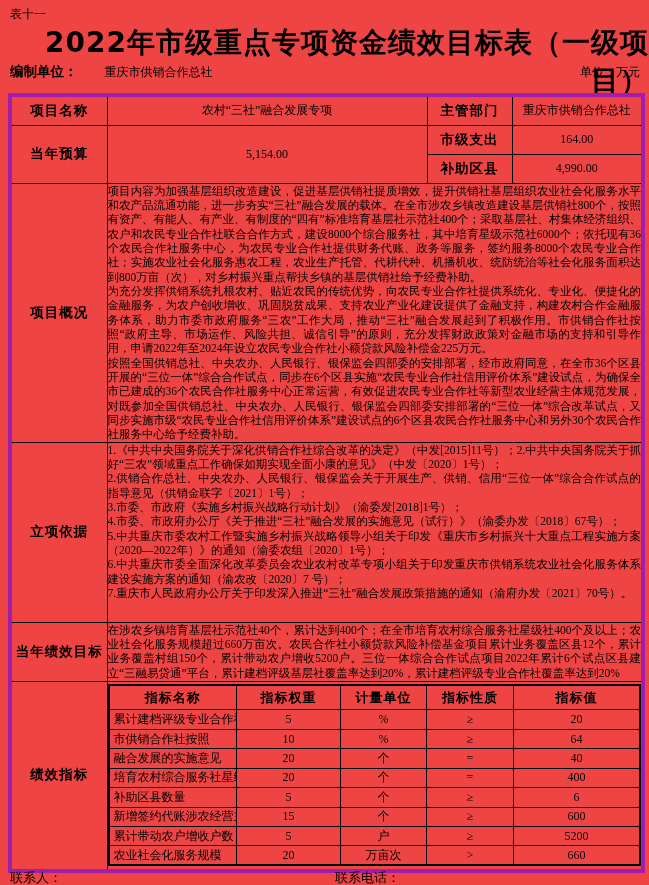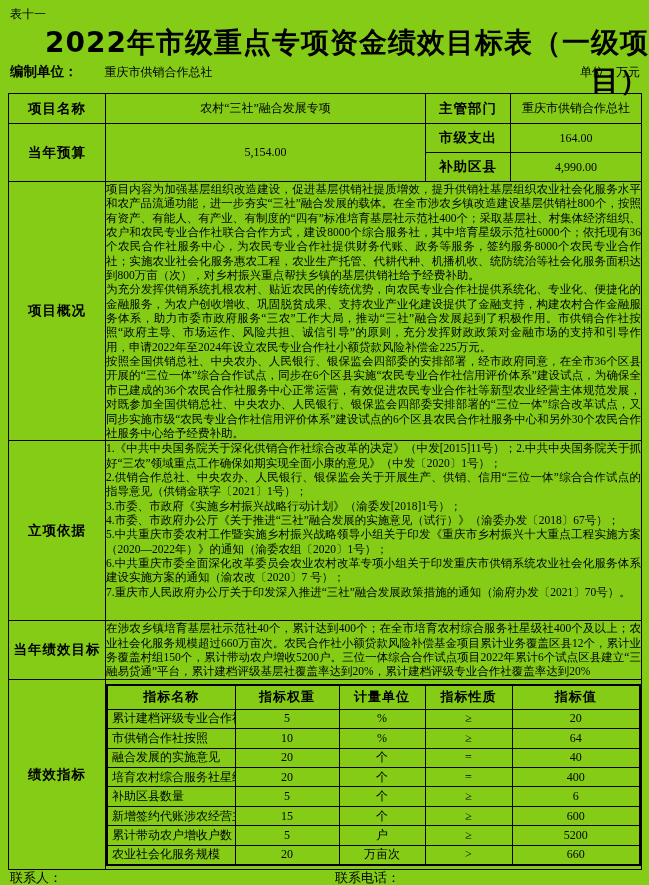--- a/index.html
+++ b/index.html
@@ -1,34 +1,34 @@
 <!DOCTYPE html>
 <html><head>
 <meta charset="utf-8">
 <style>
   * { box-sizing: border-box; }
   html,body { margin:0; padding:0; background:#fff; }
   .page {
-    position:relative; width:649px; height:885px; background:#84cc16;
+    position:relative; width:649px; height:885px; background:#ef4444;
     color:#000; font-family:"Liberation Serif","DejaVu Serif",serif; overflow:hidden;
   }
   .sheet-tag { position:absolute; top:6px; left:10px; font-size:12px; }
   .title {
     position:absolute; top:24px; left:0; width:100%; text-align:right;
     font-family:"DejaVu Sans","Liberation Sans",sans-serif; font-weight:700;
     font-size:28px; letter-spacing:1px;
   }
   .meta { position:absolute; top:63px; left:10px; right:9px; display:flex; align-items:baseline; }
   .meta-label { font-family:"DejaVu Sans","Liberation Sans",sans-serif; font-weight:700; font-size:13.5px; }
   .meta-value { margin-left:27px; font-size:12px; }
   .unit-note { margin-left:auto; font-size:12px; }
 
   table.main {
     position:absolute; top:93px; left:8px; width:633px;
-    border-collapse:collapse; table-layout:fixed; border:1px solid #a21caf;
+    border-collapse:collapse; table-layout:fixed; border:4px solid #a21caf;
   }
   table.main td { border:1px solid #000; padding:0; overflow:hidden; }
   .lbl {
     font-family:"DejaVu Sans","Liberation Sans",sans-serif; font-weight:700;
     font-size:13.5px; text-align:center; vertical-align:middle; letter-spacing:1px;
   }
   .val { text-align:center; vertical-align:middle; font-size:12px; }
   .txt {
     font-size:11.5px; line-height:14.35px; padding:3px 5px 2px 6px;
     vertical-align:top; text-align:justify;margin-top:48px;

